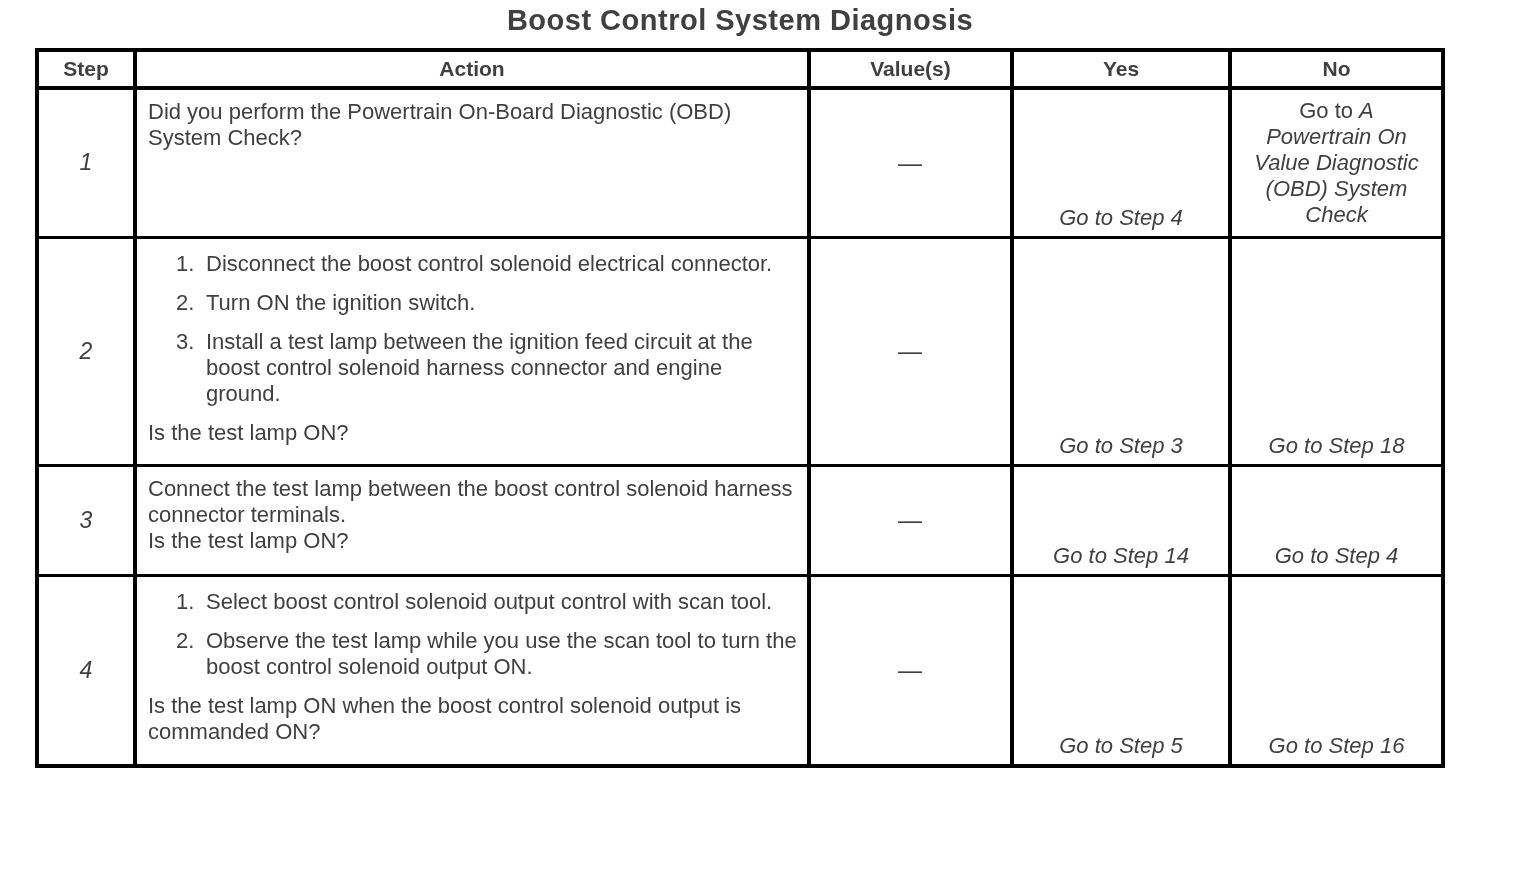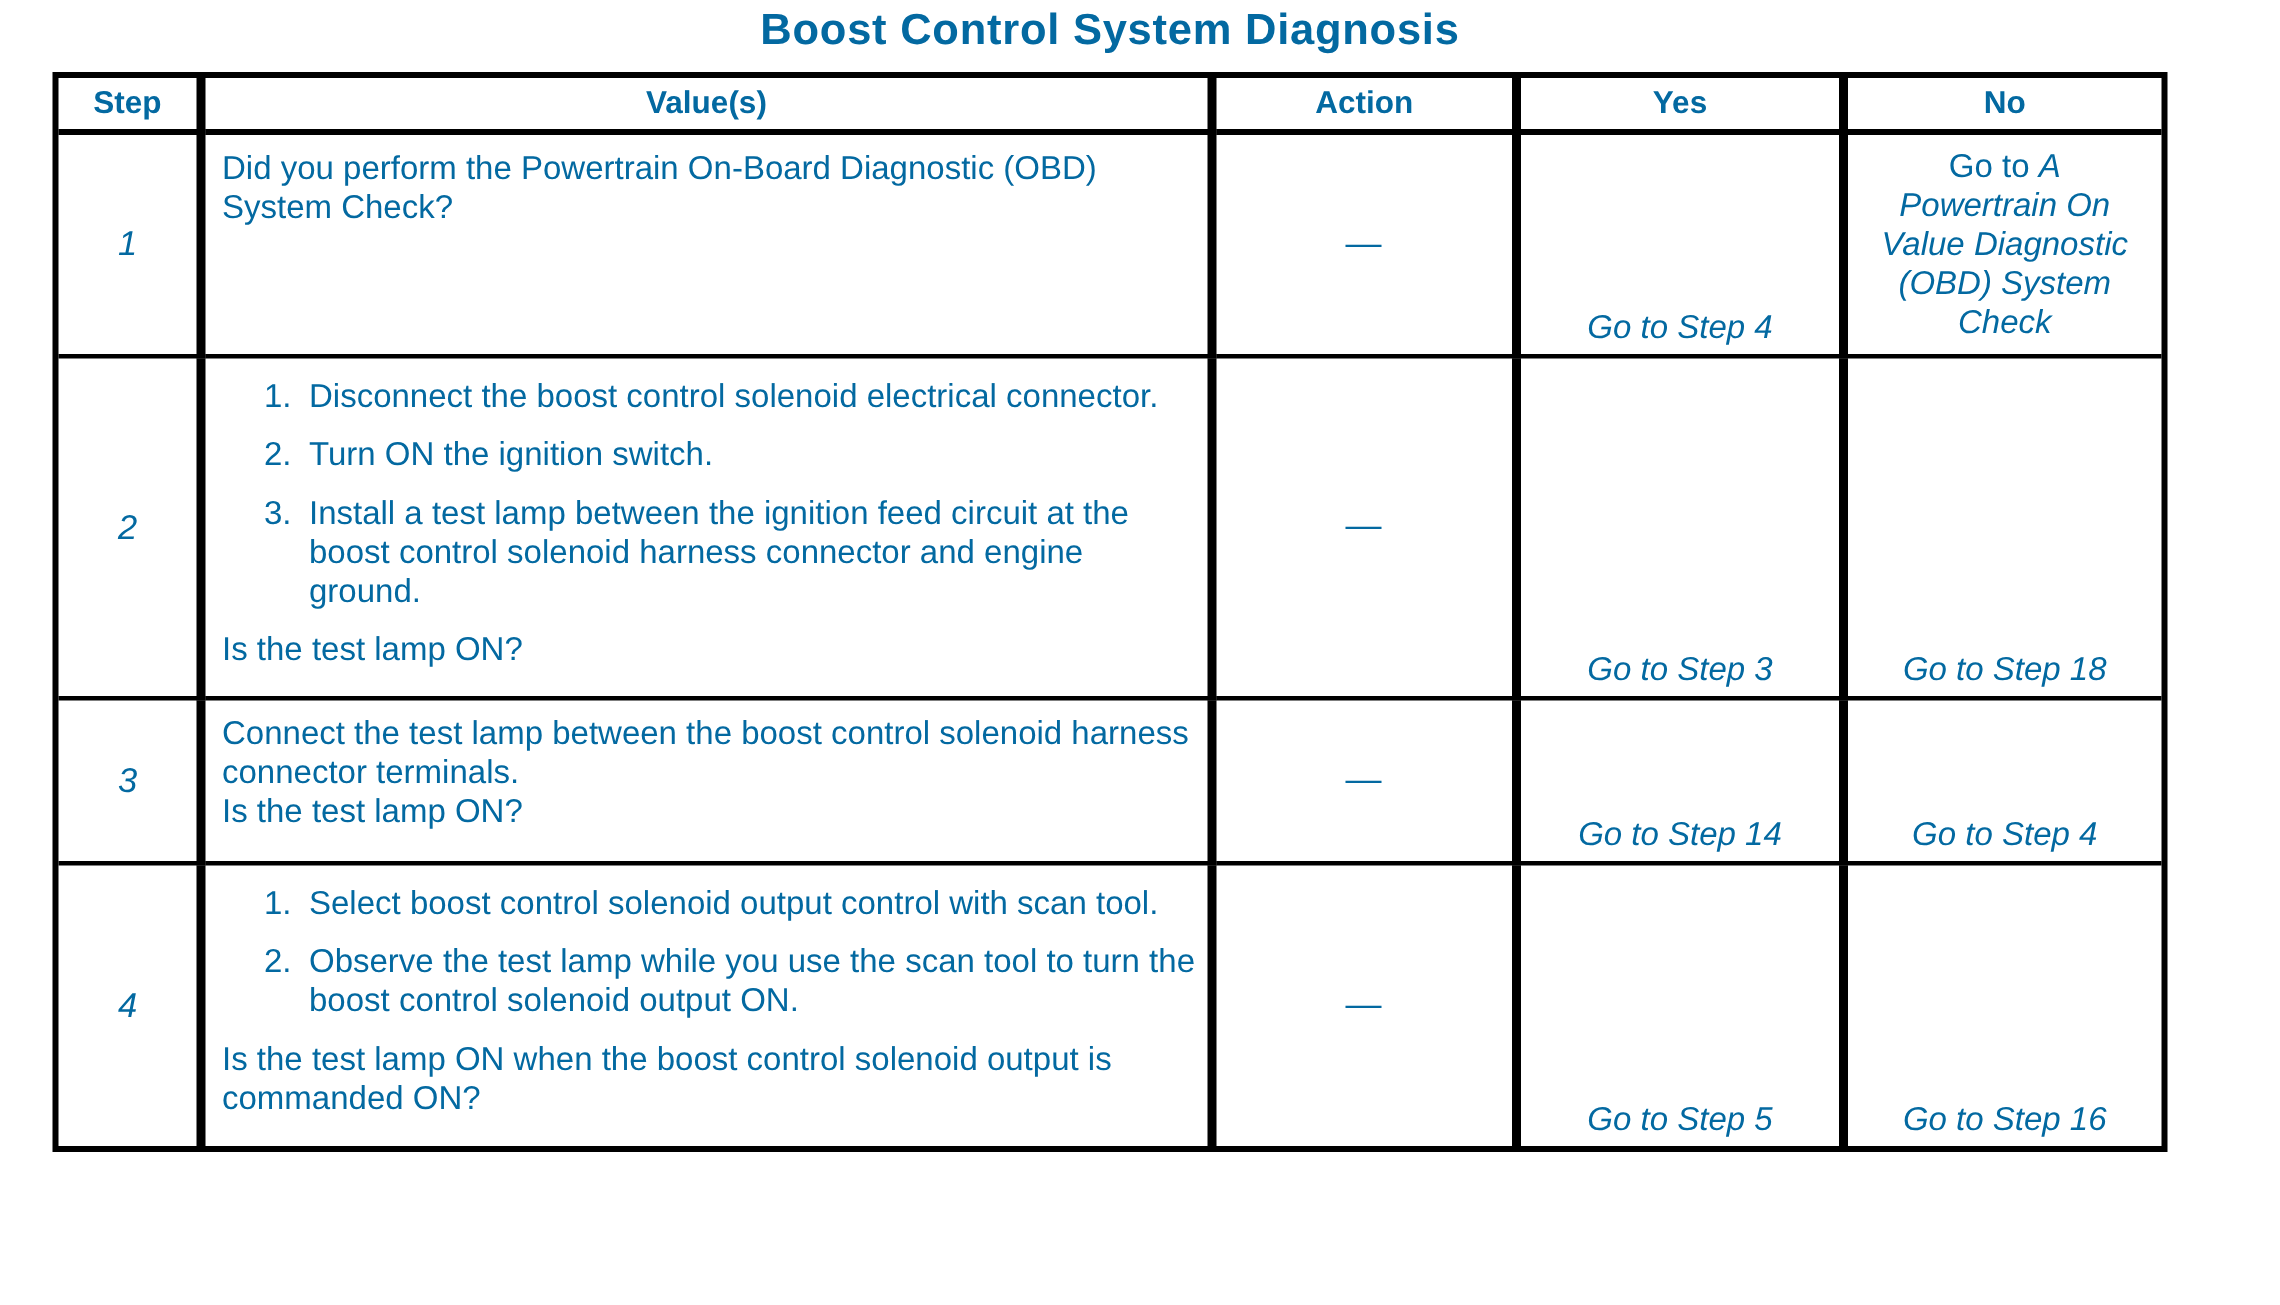--- a/index.html
+++ b/index.html
@@ -1,25 +1,25 @@
 <!DOCTYPE html>
 <html><head>
 <meta charset="utf-8">
 <style>
   html,body{margin:0;padding:0;background:#fff;}
   .page{position:relative;width:1520px;height:870px;background:#fff;overflow:hidden;
-        font-family:"Liberation Sans", sans-serif;color:#0369a1;
+        font-family:"Liberation Sans", sans-serif;color:#404040;
         -webkit-font-smoothing:antialiased;}
   .doc-title{position:absolute;left:35px;top:4px;width:1410px;text-align:center;
              font-size:29px;font-weight:bold;letter-spacing:.5px;}
   .diag-table{position:absolute;left:35px;top:48px;width:1410px;height:720px;
               border:4px solid #000;box-sizing:border-box;display:grid;
               grid-template-columns:98px 674px 203px 218px 1fr;
               grid-template-rows:38px 149px 228px 110px auto;}
-  .c{border-right:6px solid #000000;border-bottom:3px solid #000;box-sizing:border-box;
+  .c{border-right:4px solid #000000;border-bottom:3px solid #000;box-sizing:border-box;
      font-size:22px;line-height:1.18;overflow:hidden;}
   .c.lastcol{border-right:none;}
   .c.lastrow{border-bottom:none;}
   .hcell{display:flex;align-items:center;justify-content:center;
          font-weight:bold;font-size:21px;border-bottom:4px solid #000;}
   .step-cell{display:flex;align-items:center;justify-content:center;
              font-style:italic;font-size:23px;}
   .action-cell{display:flex;flex-direction:column;justify-content:space-between;
                padding:9px 8px 22px 11px;text-align:left;}
   .olist{margin-top:3px;}
@@ -38,22 +38,22 @@
 </head>
 <body>
 
 <div class="page">
 
   <div class="doc-title">Boost Control System Diagnosis</div>
 
   <div class="diag-table">
 
     <div class="c hcell">Step</div>
+    <div class="c hcell">Action</div>
     <div class="c hcell">Value(s)</div>
-    <div class="c hcell">Action</div>
     <div class="c hcell">Yes</div>
     <div class="c hcell lastcol">No</div>
 
     <div class="c step-cell">1</div>
     <div class="c action-cell">
       <div>Did you perform the Powertrain On-Board Diagnostic (OBD) System Check?</div>
 
       <div></div>
     </div>
     <div class="c value-cell">—</div>

